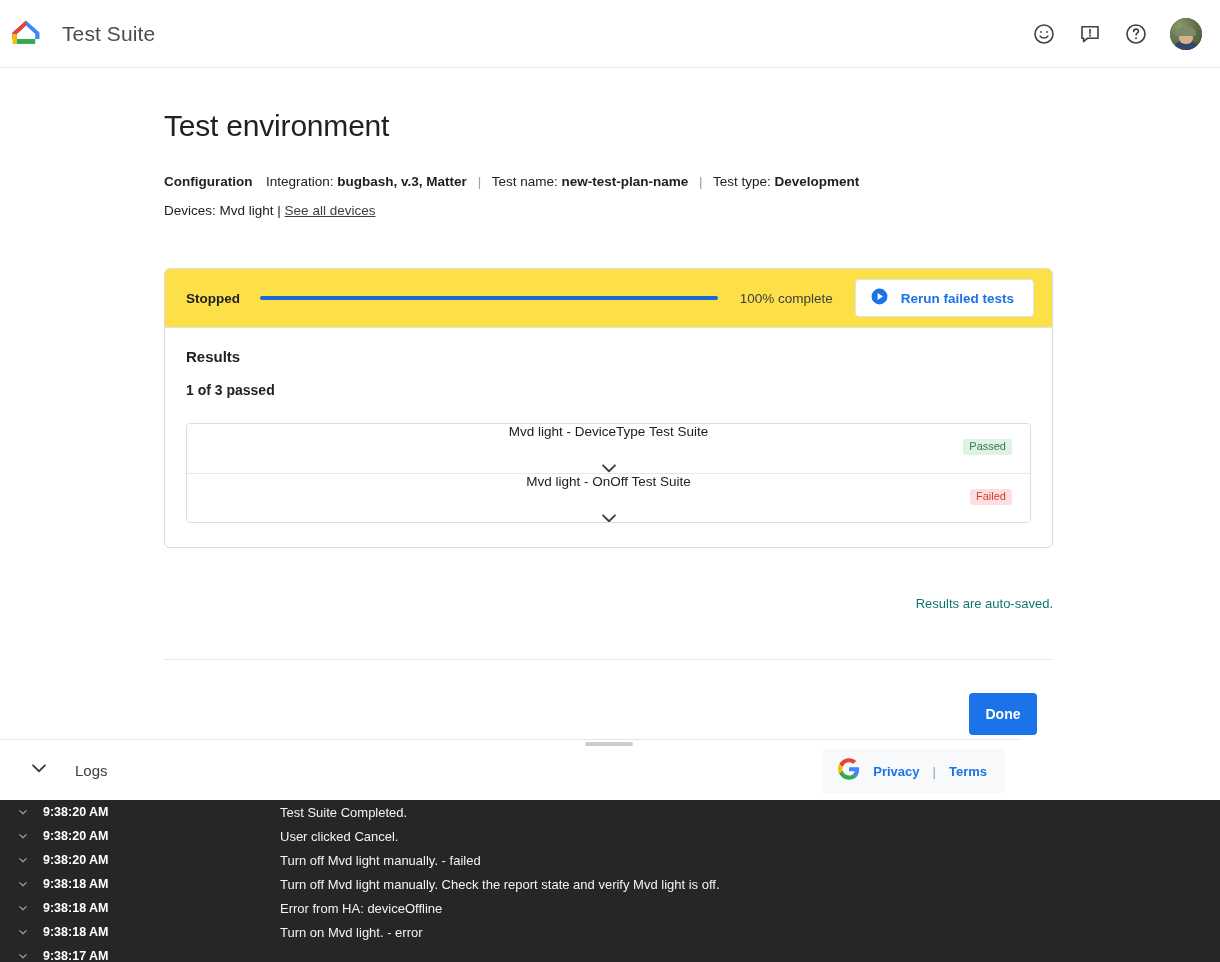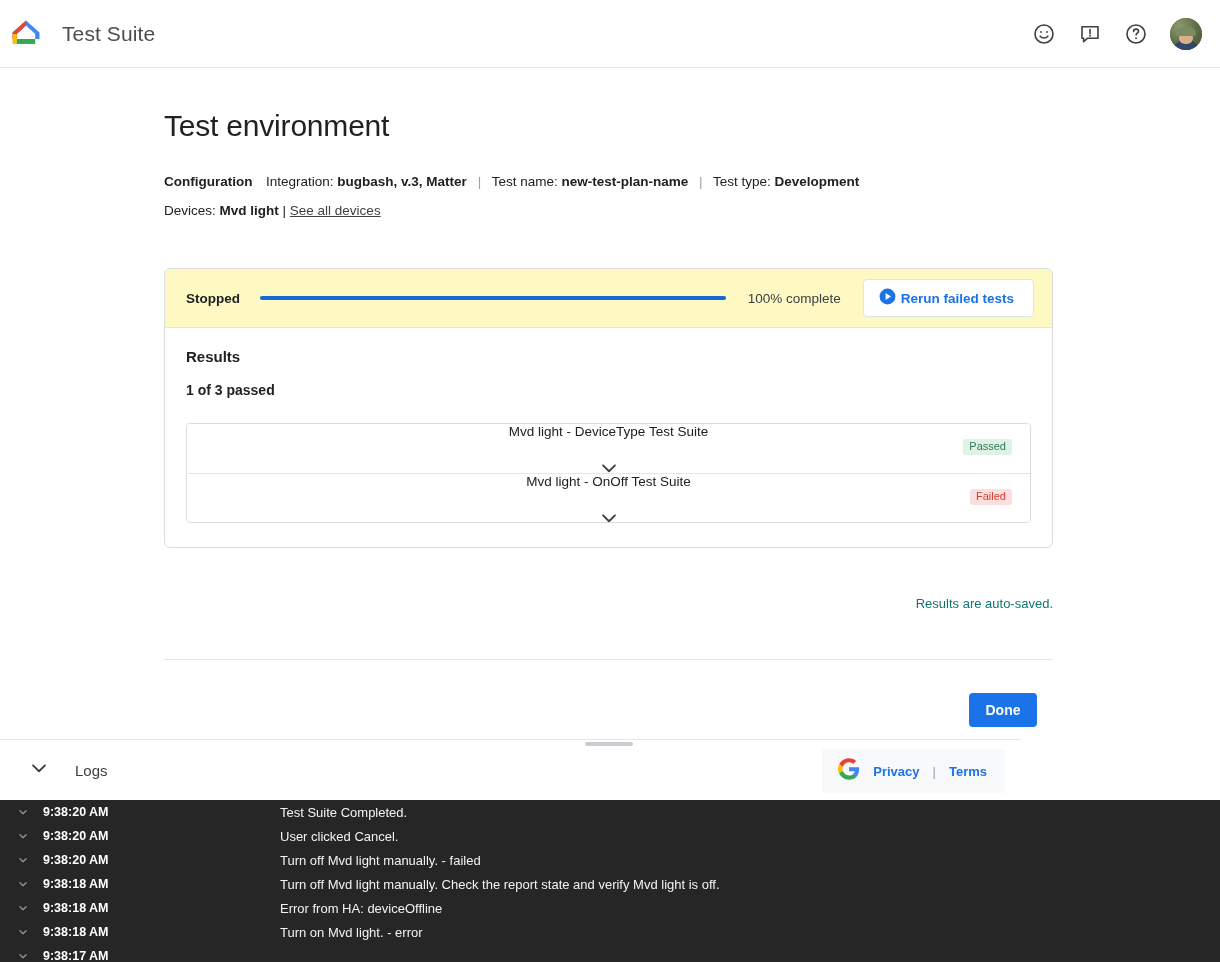--- a/index.html
+++ b/index.html
@@ -62,52 +62,52 @@
     font-size: 13.5px; color: #202124; white-space: nowrap;
   }
   .config-line .lbl { font-weight: 700; }
   .config-line .val { font-weight: 700; }
   .config-line .sep { color: #9aa0a6; padding: 0 7px; }
   .config-line .gap { display: inline-block; width: 6px; }
   .devices-line {
     position: absolute; left: 164px; top: 143px;
     font-size: 13.5px; color: #202124; white-space: nowrap;
   }
-  .devices-line .val { font-weight: 700; }
+  .devices-line .val { font-weight: 400; }
   .link {
     color: #404040; text-decoration: underline; cursor: pointer;
   }
 
   
   .results-card {
     position: absolute; left: 164px; top: 208px;
     width: 889px;
     border: 1px solid #dadce0; border-radius: 6px;
     background: #fff; overflow: hidden;
   }
   .status-strip {
-    background: #fef9c3;
+    background: #fde047;
     height: 59px; display: flex; align-items: center;
     padding: 0 18px 0 21px;
     border-bottom: 1px solid #dfe3ea;
   }
   .status-label { font-size: 13.5px; font-weight: 700; color: #202124; white-space: nowrap; }
   .progress-track {
     flex: 1; height: 4px; margin: 0 22px 0 20px;
     background: #c3d2ee; border-radius: 2px; position: relative;
   }
   .progress-fill {
     position: absolute; left: 0; top: 0; height: 100%;
     background: #1967d2; border-radius: 2px;
   }
   .progress-pct { font-size: 13.5px; color: #3c4043; white-space: nowrap; }
   .rerun-btn {
     margin-left: 22px; height: 38px;
     background: #fff; border: 1px solid #dfe3ea; border-radius: 4px;
-    display: flex; align-items: center; gap: 4px;
+    display: flex; align-items: center; gap: 12px;
     padding: 0 19px 0 14px; cursor: pointer; white-space: nowrap;
   }
   .rerun-btn .label { color: #1a73e8; font-size: 13.5px; font-weight: 700; }
 
   .results-body { padding: 20px 21px 24px 21px; }
   .results-heading { font-size: 15px; font-weight: 700; color: #202124; }
   .results-sub { font-size: 14px; font-weight: 700; color: #202124; margin-top: 17px; }
 
   .suite-list {
     margin-top: 25px; border: 1px solid #dadce0; border-radius: 4px;
@@ -132,21 +132,21 @@
   .autosave {
     position: absolute; left: 164px; top: 536px; width: 889px;
     text-align: right; font-size: 13px; color: #0f766e;
   }
   .divider {
     position: absolute; left: 164px; top: 599px; width: 889px;
     height: 1px; background: #e4e6e9;
   }
   .done-btn {
     position: absolute; left: 969px; top: 633px;
-    width: 68px; height: 34px; border-radius: 4px;
+    width: 68px; height: 42px; border-radius: 4px;
     background: #1a73e8; color: #fff; border: none;
     font-size: 14px; font-weight: 700; cursor: pointer;
     font-family: "Liberation Sans", sans-serif;
   }
 
   
   .logs-footer {
     position: absolute; left: 0; top: 739px;
     width: 1021px; height: 61px;
     background: #fff; border-top: 1px solid #e4e6e9;

